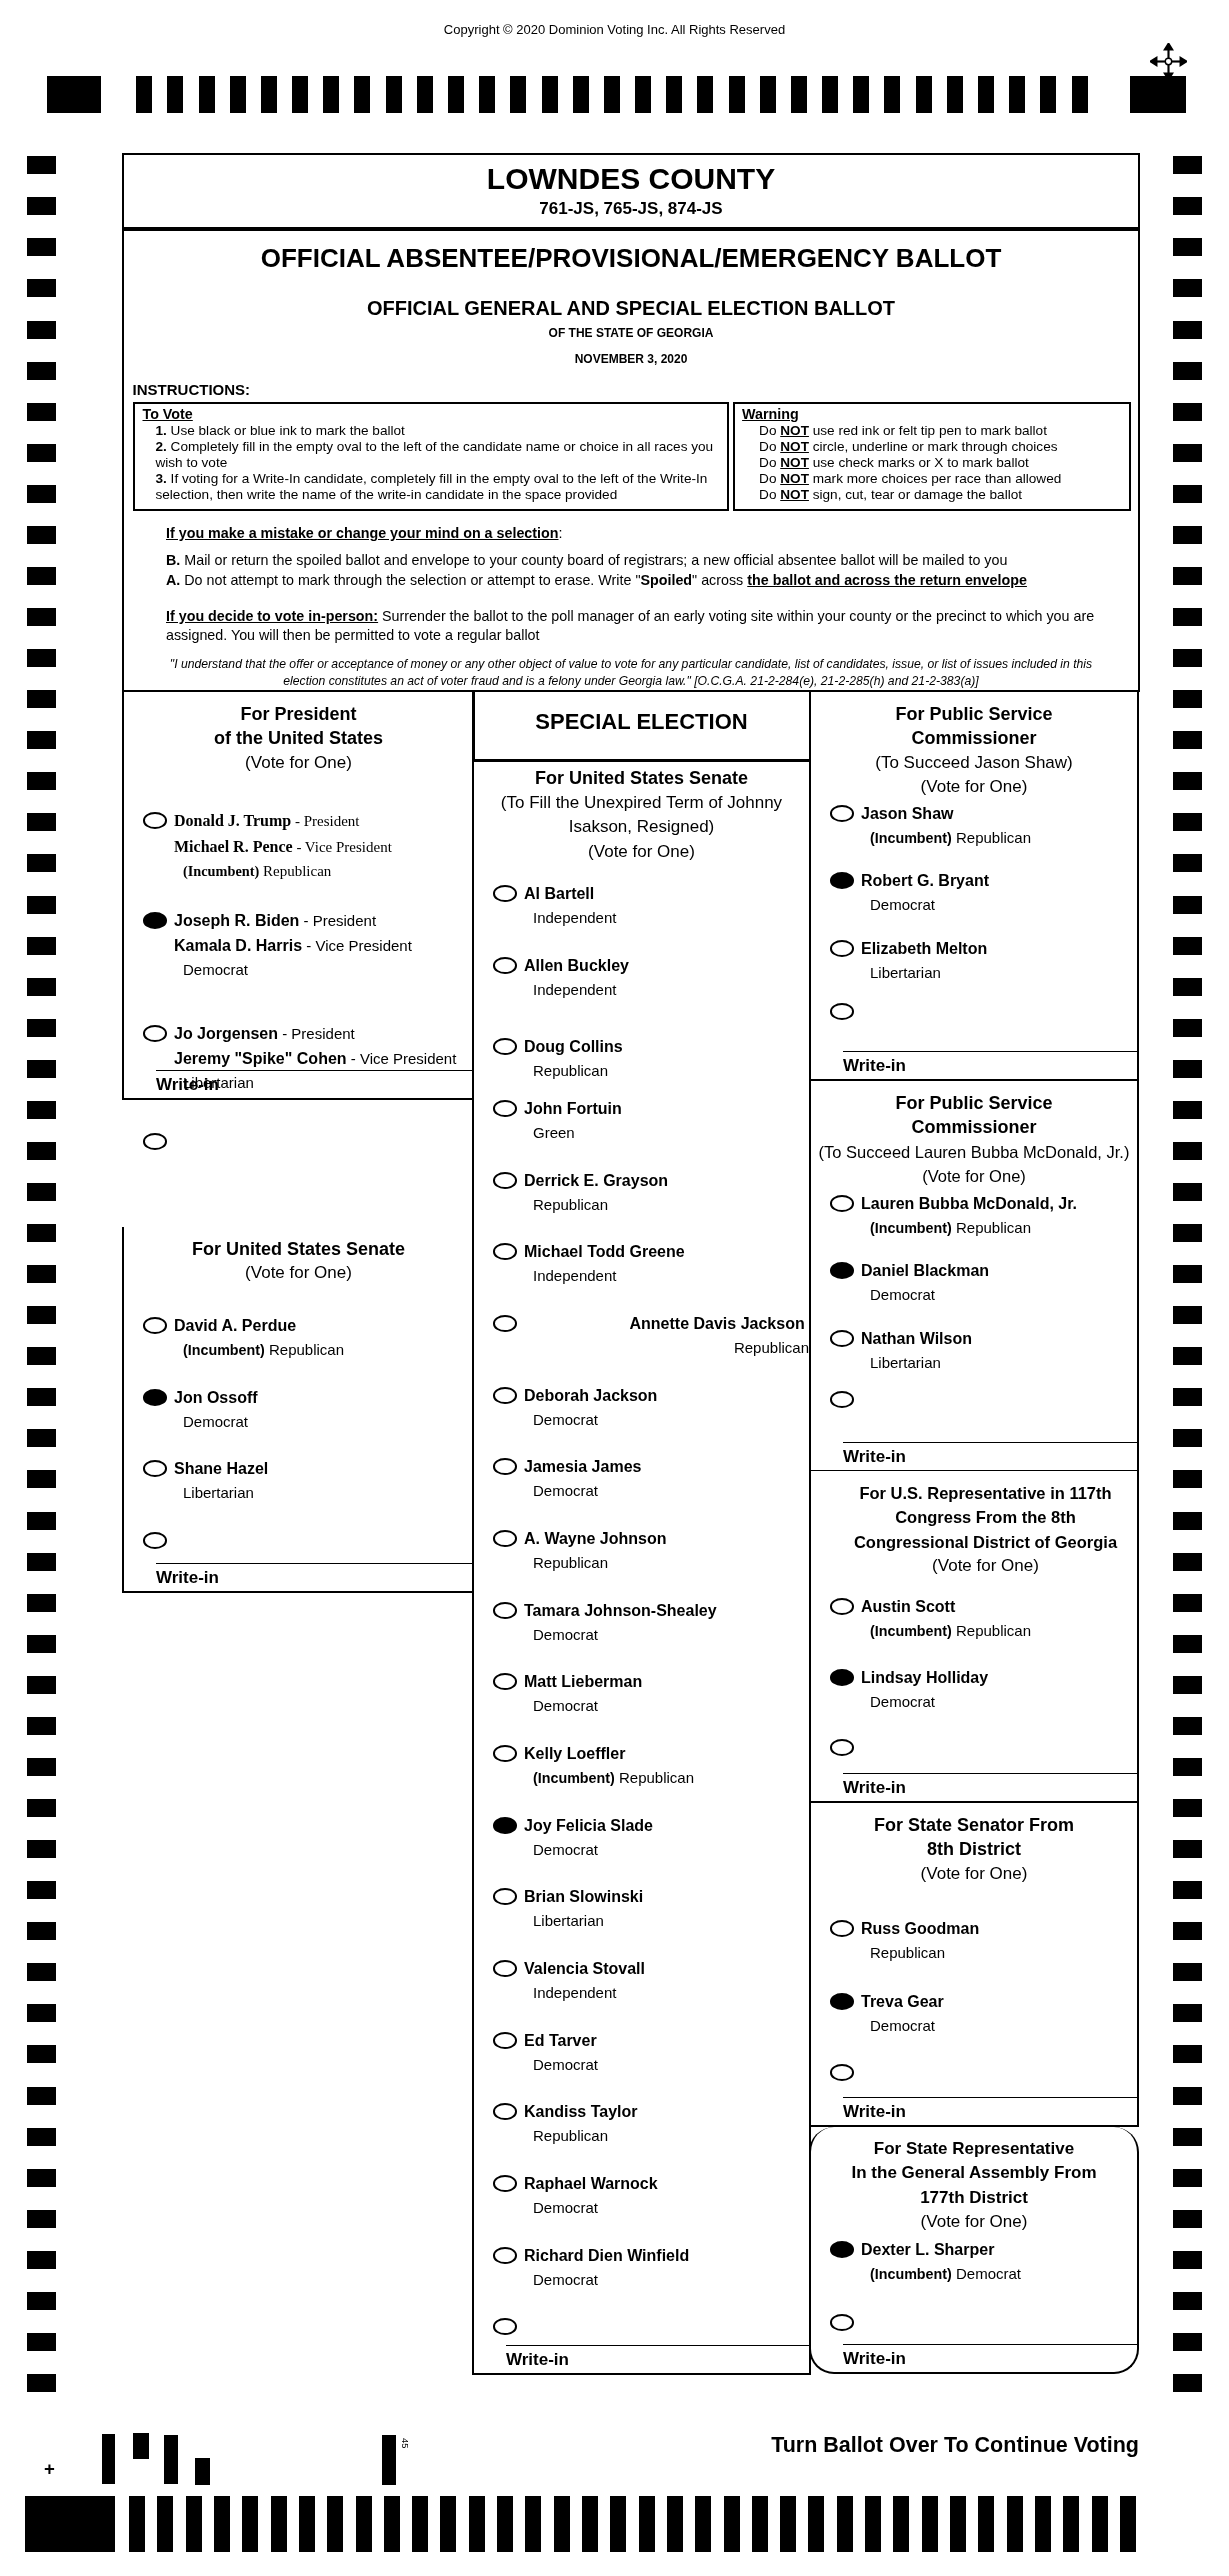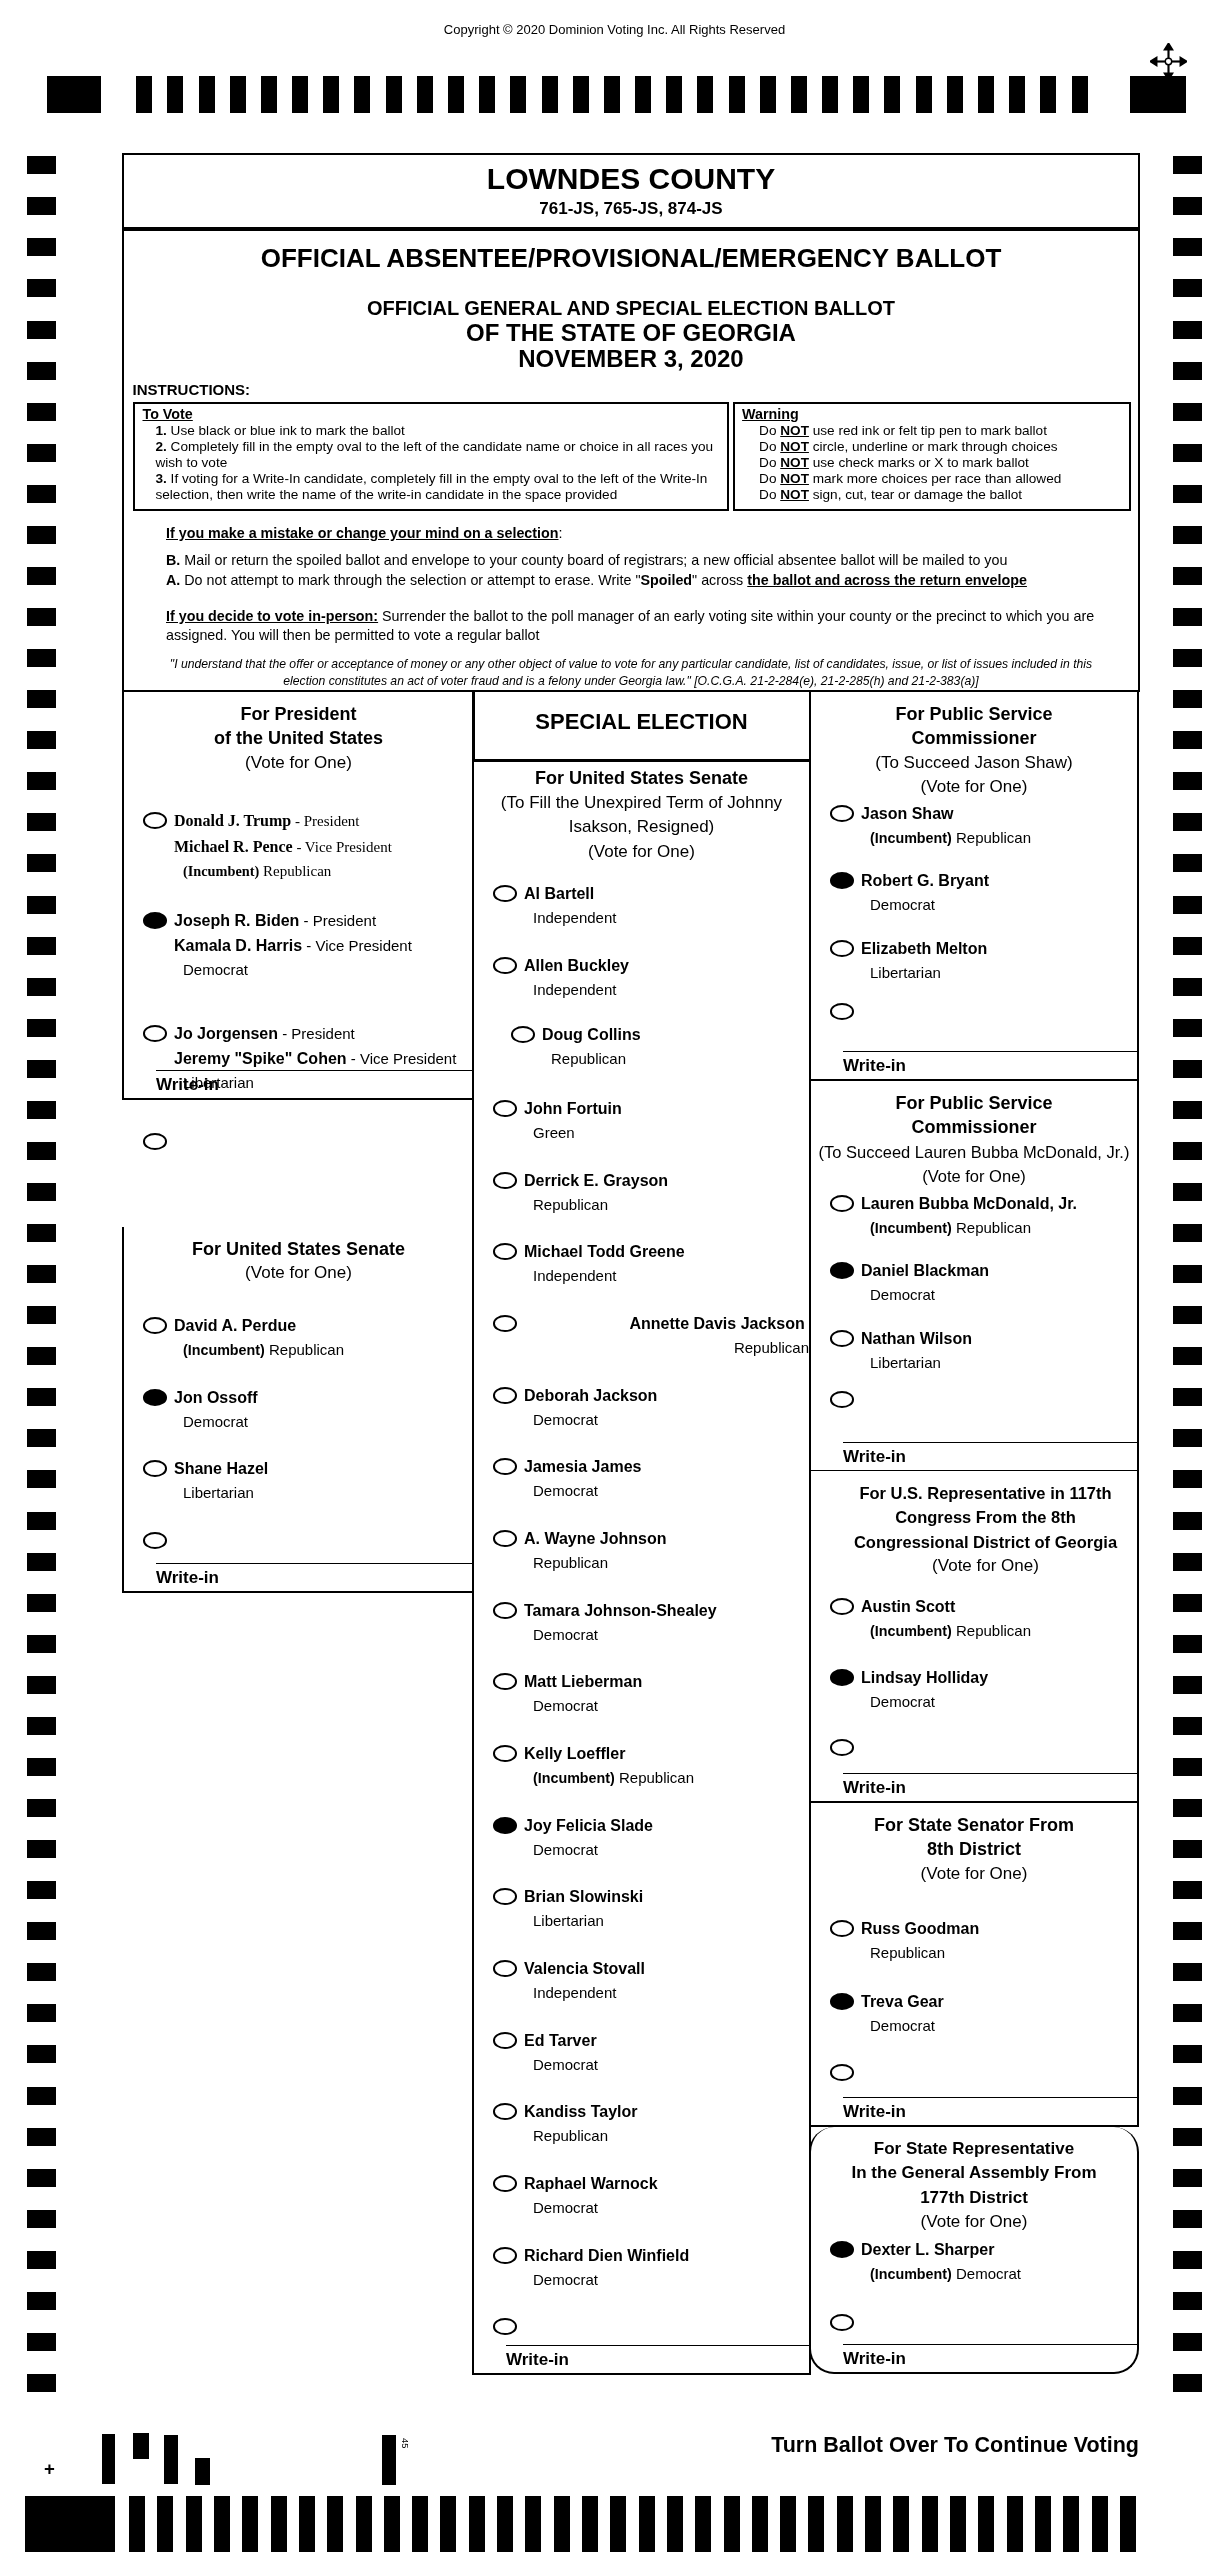--- a/index.html
+++ b/index.html
@@ -9,21 +9,21 @@
   .copyright{position:absolute;top:21.5px;left:0;width:100%;text-align:center;font-size:13px;}
   .regmark{position:absolute;left:1150px;top:43px;}
   
   .header-box{position:absolute;left:122px;top:153px;width:1018px;height:539px;
               border:2.2px solid #000;box-sizing:border-box;}
   .county{text-align:center;font-weight:bold;font-size:30px;margin-top:7.2px;line-height:33px;}
   .codes{text-align:center;font-weight:bold;font-size:17px;margin-top:2.9px;line-height:21.5px;}
   .hdr-rule{border-top:4.3px solid #000;margin-top:7.2px;}
   .absentee{text-align:center;font-weight:bold;font-size:26px;margin-top:11.5px;line-height:32px;}
   .etitle{text-align:center;font-weight:bold;font-size:20px;margin-top:21.5px;line-height:24.4px;}
-  .estate,.edate{text-align:center;font-weight:bold;font-size:24px;line-height:26px;}
+  .estate,.edate{text-align:center;font-weight:bold;font-size:12px;line-height:26px;}
   .instr-label{font-weight:bold;font-size:15px;margin:8.6px 0 4.3px 8.6px;}
   .instr-row{display:flex;gap:3.6px;margin:0 7.2px 0 9.3px;align-items:stretch;}
   .tovote-box{width:596px;border:2.2px solid #000;box-sizing:border-box;padding:2.2px 7.2px 5.7px;}
   .warning-box{flex:1;border:2.2px solid #000;box-sizing:border-box;padding:2.2px 7.2px 5.7px;}
   .ibox-title{font-size:14.3px;line-height:17px;}
   .ibox-line{font-size:13.6px;line-height:16px;padding-left:13px;}
   .warning-box .ibox-line{padding-left:17px;}
   .mistake-h{margin:13px 0 0 42px;font-size:14.3px;line-height:18.6px;}
   .m-line{margin:0 14.3px 0 42px;font-size:14.3px;line-height:19.4px;}
   .m-line:first-child{margin-top:8.6px;}
@@ -189,21 +189,21 @@
         <div class="cand" style="top: 119px;">
           <span class="oval"></span>
           <div class="ln"><span>Al Bartell</span></div>
           <div class="party">Independent</div>
         </div>
         <div class="cand" style="top: 191px;">
           <span class="oval"></span>
           <div class="ln"><span>Allen Buckley</span></div>
           <div class="party">Independent</div>
         </div>
-        <div class="cand" style="top: 260px; margin-left: 18px;">
+        <div class="cand" style="top: 272px;">
           <span class="oval"></span>
           <div class="ln"><span>Doug Collins</span></div>
           <div class="party">Republican</div>
         </div>
         <div class="cand" style="top: 334px;">
           <span class="oval"></span>
           <div class="ln"><span>John Fortuin</span></div>
           <div class="party">Green</div>
         </div>
         <div class="cand" style="top: 406px;">

